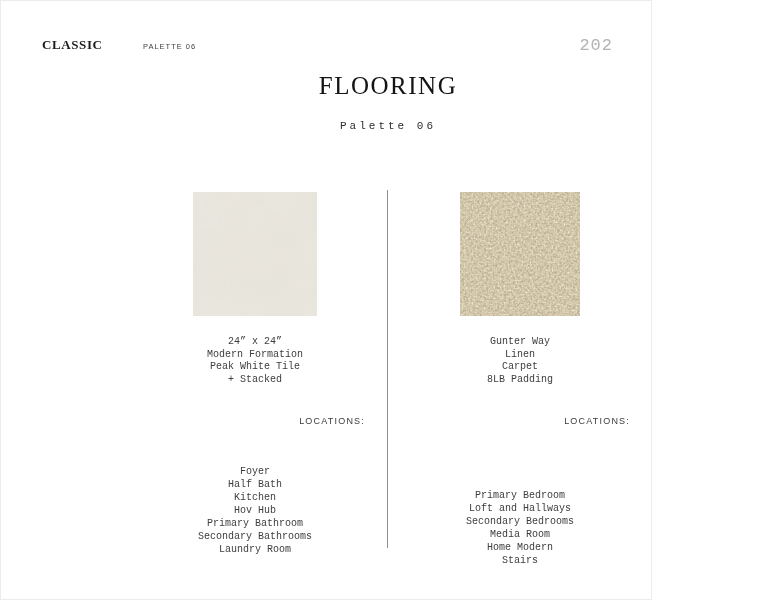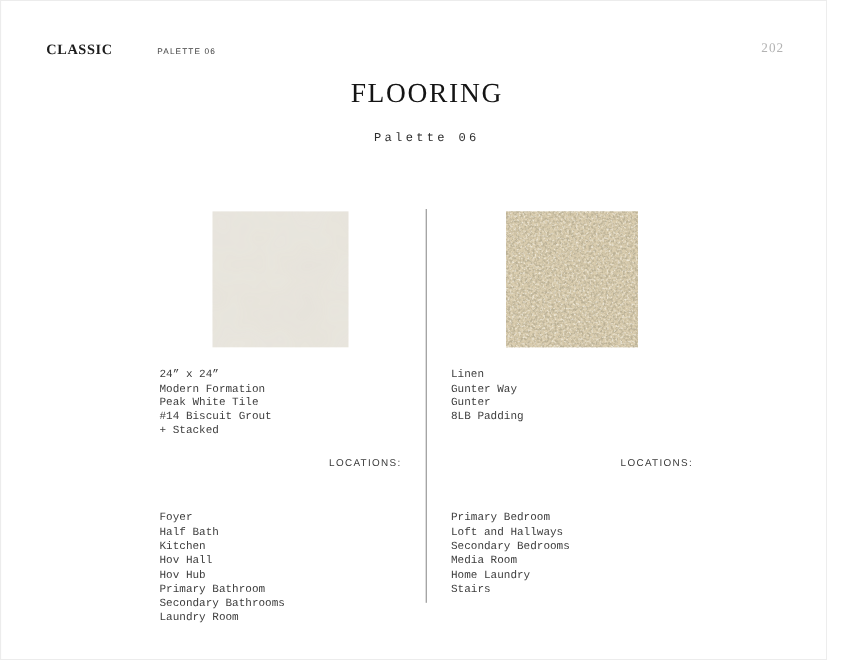--- a/index.html
+++ b/index.html
@@ -1,38 +1,38 @@
 <!DOCTYPE html>
 <html><head>
 <meta charset="utf-8">
 <style>
   html,body{margin:0;padding:0;background:#ffffff;}
   .page{
     position:relative;
-    width:752px;height:600px;
+    width:652px;height:600px;
     background:#ffffff;
     box-shadow:inset 0 0 0 1px #ececec;
     font-family:"Liberation Mono","DejaVu Sans Mono",monospace;
     overflow:hidden;
   }
   
   .brand{
     position:absolute;left:42px;top:37px;
     font-family:"Liberation Serif","DejaVu Serif",serif;
     font-size:13px;letter-spacing:.6px;color:#1c1c1c;font-weight:600;
   }
   .palette-ref{
     position:absolute;left:143px;top:42px;
     font-family:"Liberation Sans","DejaVu Sans",sans-serif;
     font-size:7.5px;letter-spacing:1px;color:#3f3f3f;
   }
   .page-number{
     position:absolute;right:39px;top:36px;
-    font-family:Liberation Serif, serif;
-    font-size:12px;letter-spacing:1px;color:#b3b3b3;
+    font-family:Liberation Mono, monospace;
+    font-size:17px;letter-spacing:1px;color:#b3b3b3;
   }
   .page-title{
     position:absolute;left:0;top:72px;width:776px;
     text-align:center;
     font-family:"Liberation Serif","DejaVu Serif",serif;
     font-size:25px;letter-spacing:1.5px;color:#141414;
   }
   .page-subtitle{
     position:absolute;left:0;top:120px;width:776px;
     text-align:center;
@@ -42,37 +42,37 @@
   .divider{
     position:absolute;left:387px;top:190px;
     width:1px;height:358px;background:#8f8f8f;
   }
   
   .swatch{position:absolute;display:block;}
   .swatch-left{left:193px;top:192px;}
   .swatch-right{left:460px;top:192px;}
   
   .text-block{
-    position:absolute;width:220px;
+    position:absolute;width:220px;text-align:center;
     font-size:10px;color:#3d3d3d;
   }
   .desc{line-height:12.7px;top:336px;}
   .desc-left{left:145px;}
   .desc-right{left:410px;}
   .loc-label{
     position:absolute;width:220px;text-align:right;
     top:416px;
     font-family:"Liberation Sans","DejaVu Sans",sans-serif;
     font-size:9px;letter-spacing:1.2px;color:#3a3a3a;
   }
   .loc-label-left{left:145px;}
   .loc-label-right{left:410px;}
   .loc-list{line-height:13px;top:465px;}
   .loc-list-left{left:145px;}
-  .loc-list-right{left:410px;}
+  .loc-list-right{left:410px;margin-top:24px;}
 </style>
 </head>
 <body>
 
 <div class="page">
 
   <div class="brand">CLASSIC</div>
   <div class="palette-ref">PALETTE 06</div>
   <div class="page-number">202</div>
 
@@ -103,48 +103,46 @@
   <svg class="swatch swatch-right" width="120" height="124" aria-hidden="true">
     <rect width="120" height="124" fill="#d9ccae"></rect>
     <rect width="120" height="124" filter="url(#carpetDark)" opacity="0.8"></rect>
     <rect width="120" height="124" filter="url(#carpetLight)" opacity="0.7"></rect>
   </svg>
 
   <div class="text-block desc desc-left">
       <div>24” x 24”</div>
       <div>Modern Formation</div>
       <div>Peak White Tile</div>
-      <div>#14 Biscuit Grout</div>
       <div>+ Stacked</div>
     </div>
 
   <div class="loc-label loc-label-left">LOCATIONS:</div>
 
   <div class="text-block loc-list loc-list-left">
       <div>Foyer</div>
       <div>Half Bath</div>
       <div>Kitchen</div>
-      <div>Hov Hall</div>
       <div>Hov Hub</div>
       <div>Primary Bathroom</div>
       <div>Secondary Bathrooms</div>
       <div>Laundry Room</div>
     </div>
 
   <div class="text-block desc desc-right">
+      <div>Gunter Way</div>
       <div>Linen</div>
-      <div>Gunter Way</div>
-      <div>Gunter</div>
+      <div>Carpet</div>
       <div>8LB Padding</div>
     </div>
 
   <div class="loc-label loc-label-right">LOCATIONS:</div>
 
   <div class="text-block loc-list loc-list-right">
       <div>Primary Bedroom</div>
       <div>Loft and Hallways</div>
       <div>Secondary Bedrooms</div>
       <div>Media Room</div>
-      <div>Home Laundry</div>
+      <div>Home Modern</div>
       <div>Stairs</div>
     </div>
 
 </div>
 
 </body></html>

